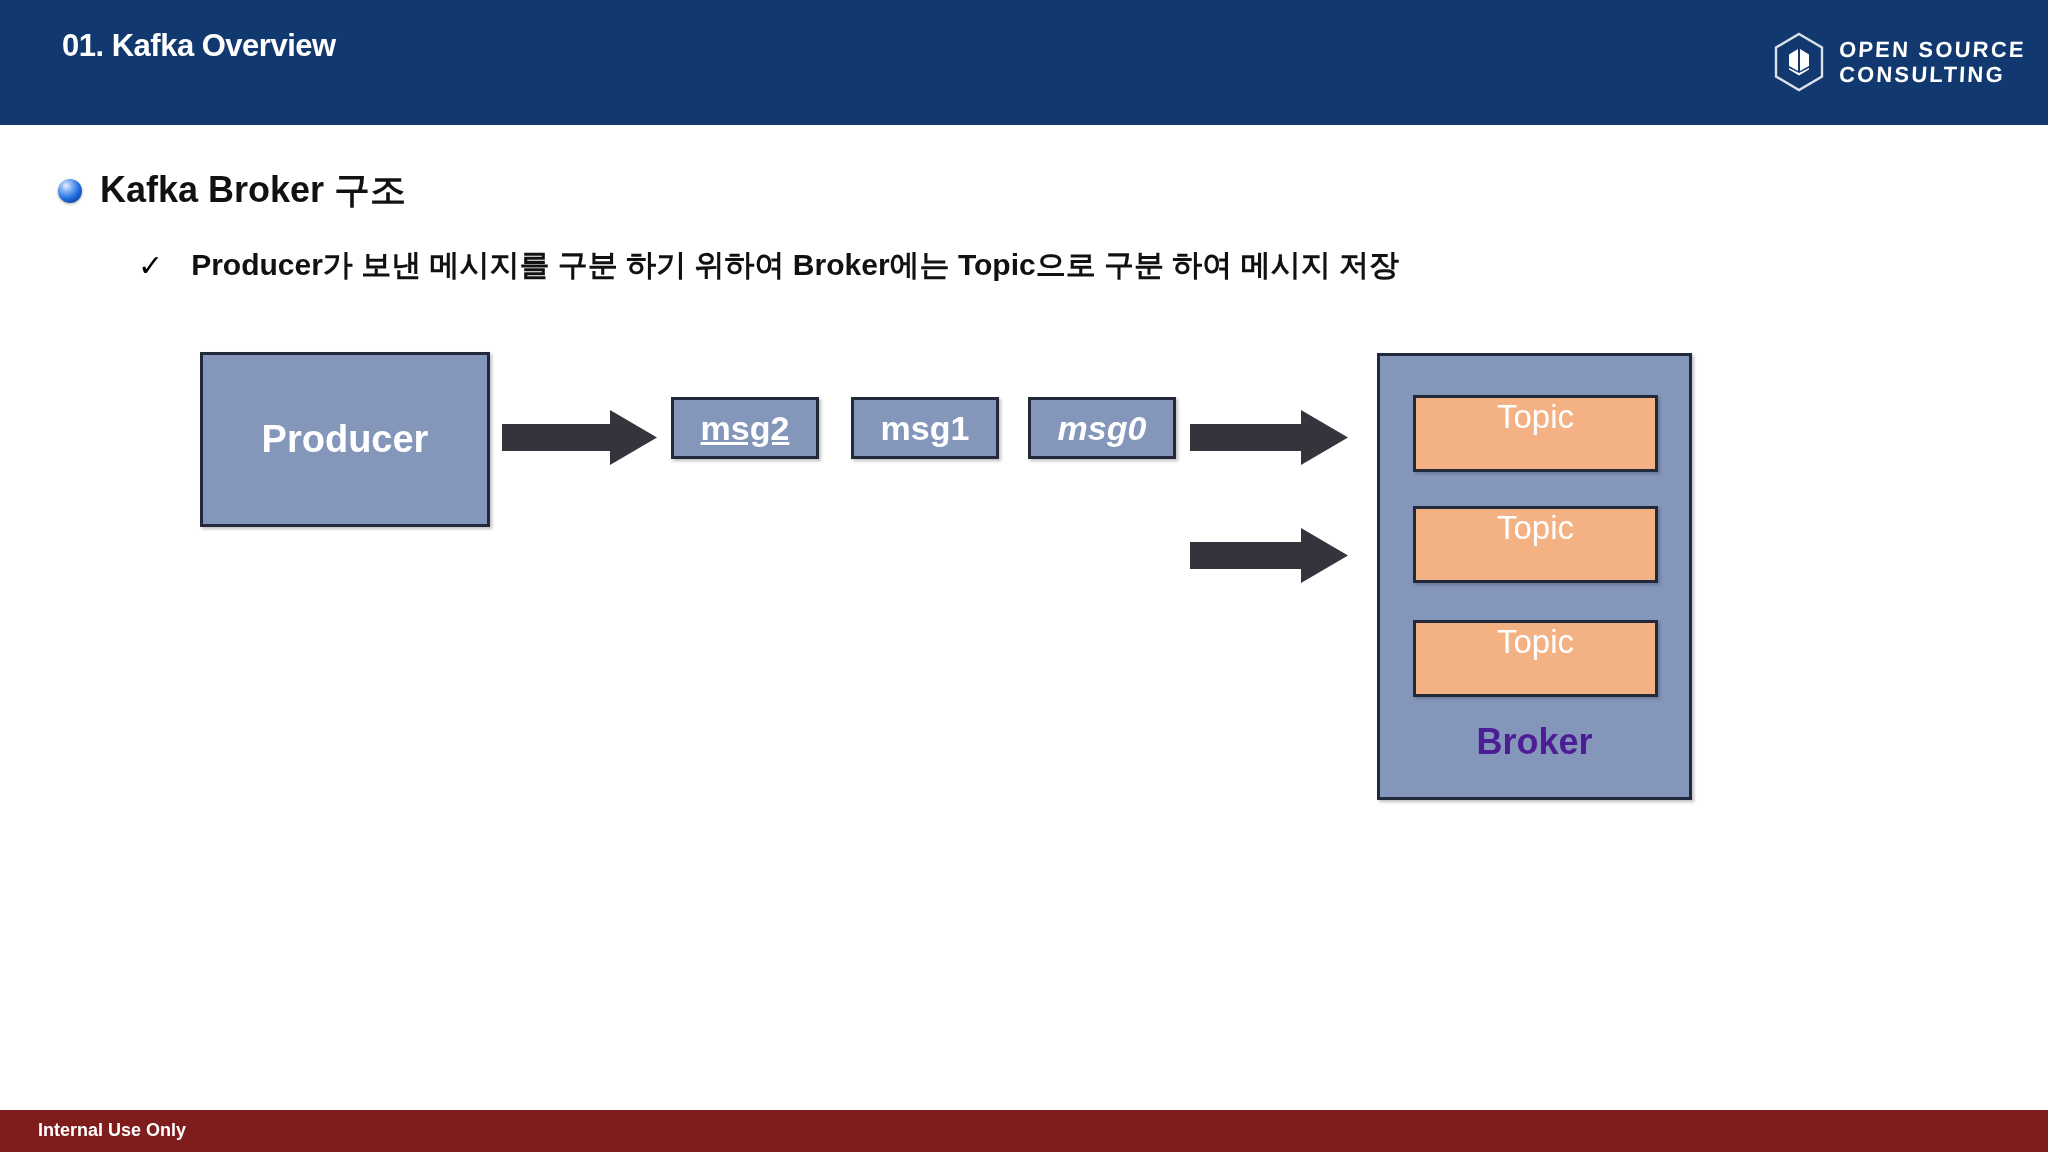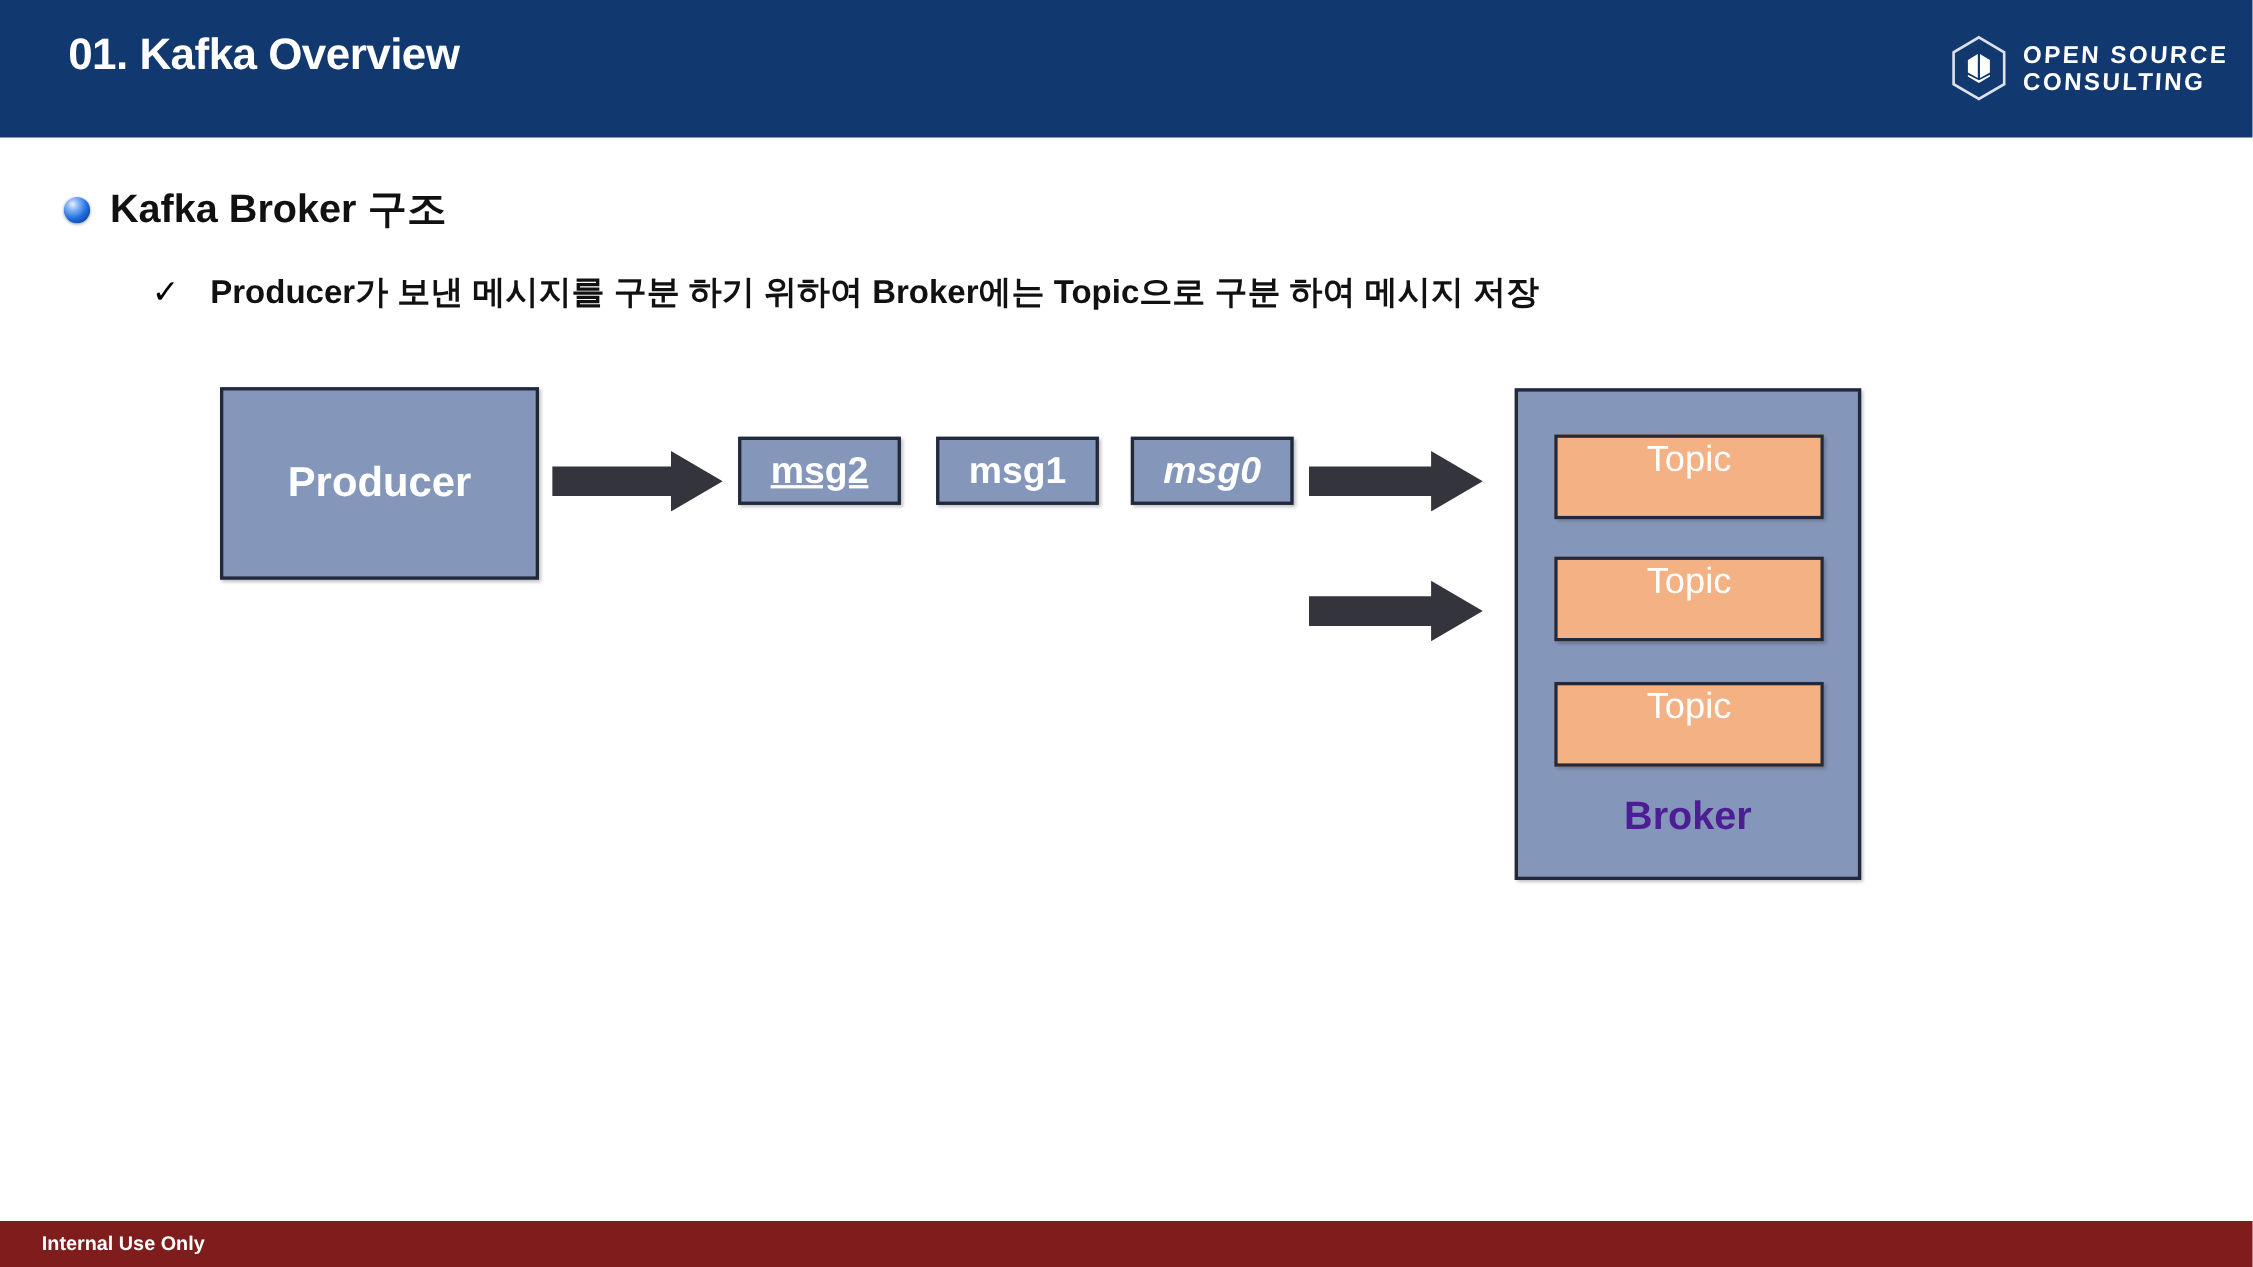--- a/index.html
+++ b/index.html
@@ -26,21 +26,21 @@
     left: 0;
     top: 0;
     width: 2048px;
     height: 125px;
     background: #123870;
   }
   .header-title {
     position: absolute;
     left: 62px;
     top: 28px;
-    font-size: 40px;
+    font-size: 31px;
     font-weight: bold;
     color: #ffffff;
     letter-spacing: -0.5px;
     white-space: nowrap;
   }
 
   
   .logo {
     position: absolute;
     right: 22px;

